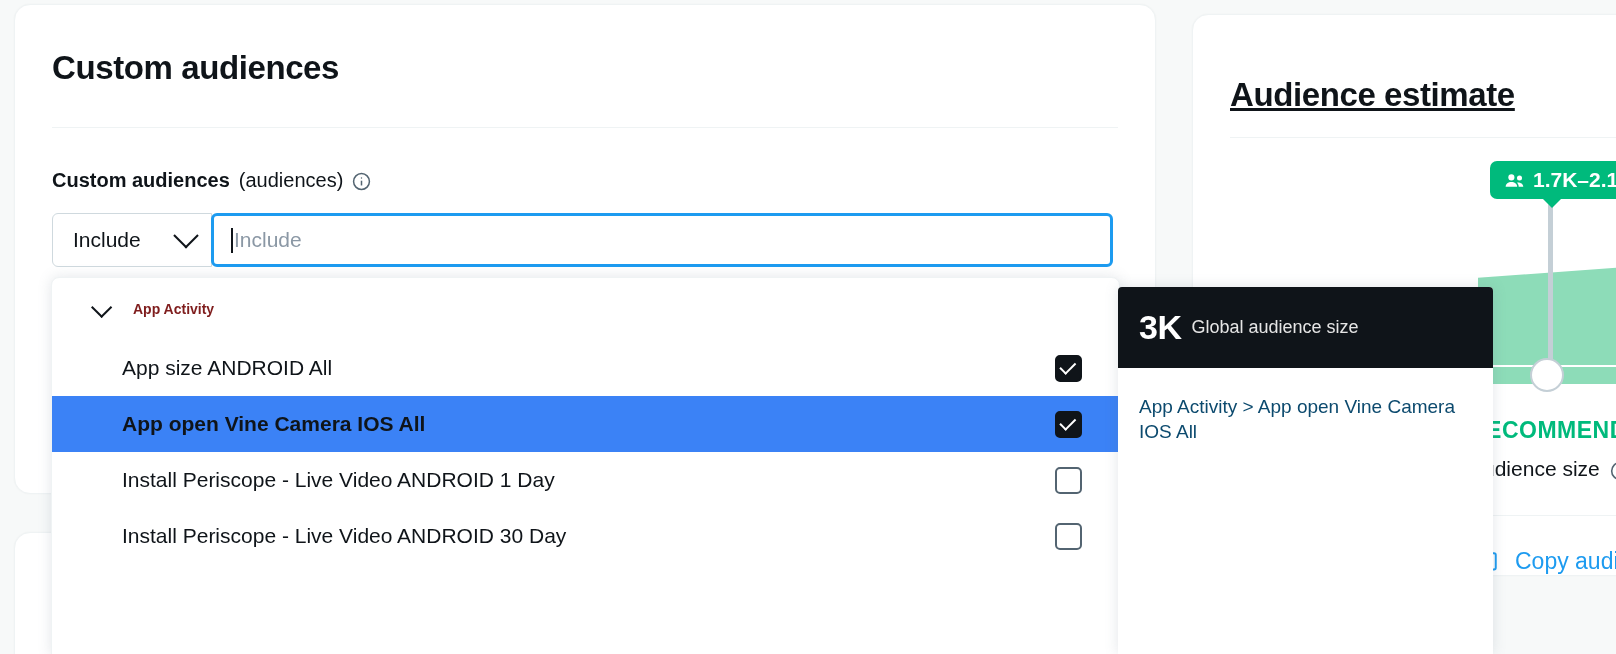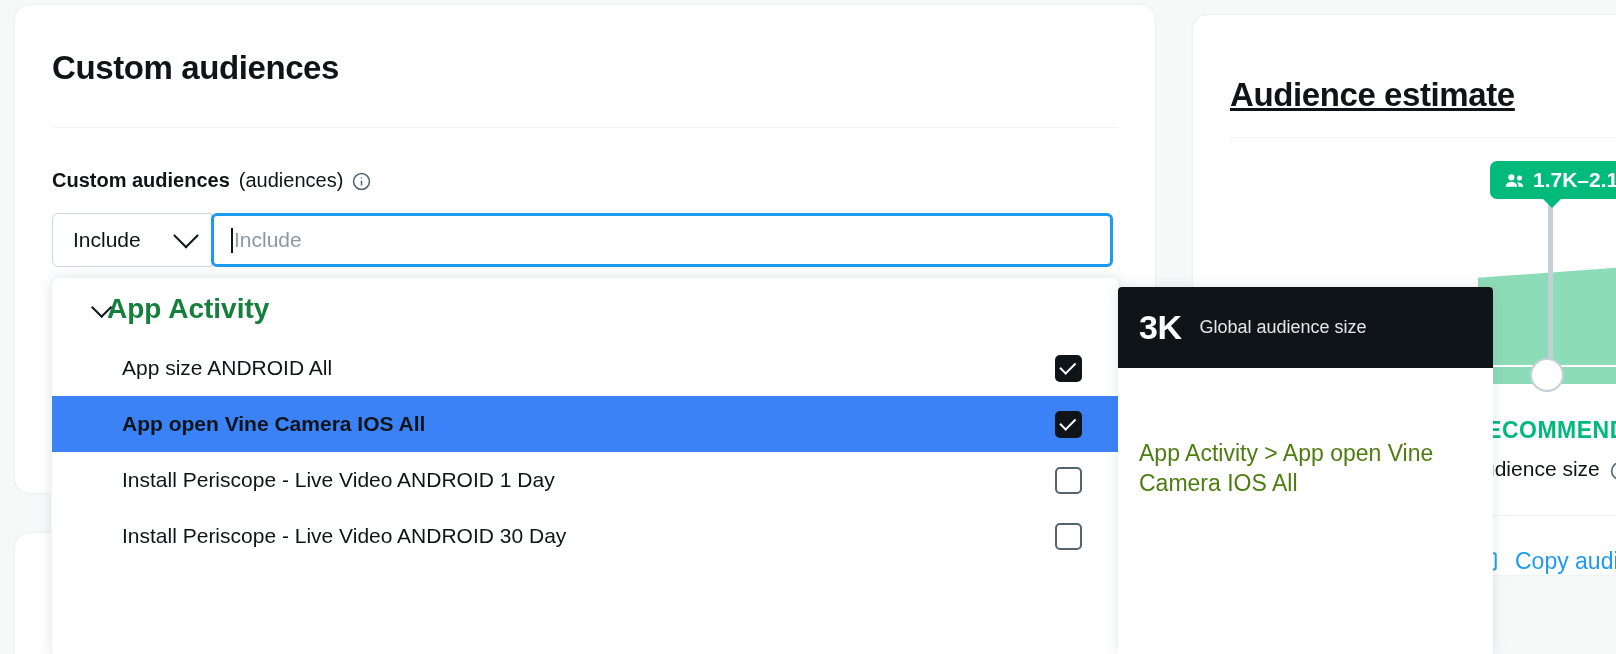--- a/index.html
+++ b/index.html
@@ -149,23 +149,24 @@
     border-radius: 8px 8px 0 0;
     box-shadow: 0 0 14px rgba(101,119,134,0.18);
     overflow: hidden;
     z-index: 5;
   }
   .group-header {
     height: 62px;
     display: flex;
     align-items: center;
     padding-left: 40px;
-    font-size: 28px;
+    font-size: 14px;
     font-weight: bold;
-    color: #15803d;
+    color: #7f1d1d;
+    gap: 26px;
     cursor: pointer;
   }
   .group-chev {
     width: 13px; height: 13px;
     border-right: 2.6px solid #0f1419;
     border-bottom: 2.6px solid #0f1419;
     transform: rotate(45deg) translateY(-3px);
     flex: none;
   }
   .option-row {
@@ -214,38 +215,37 @@
     border-radius: 4px 4px 0 0;
     overflow: hidden;
     z-index: 8;
   }
   .tooltip-header {
     height: 81px;
     background: #0f1419;
     display: flex;
     align-items: center;
     padding-left: 21px;
-    gap: 18px;
+    gap: 10px;
   }
   .tooltip-size {
     font-size: 34px;
     font-weight: bold;
     color: #ffffff;
     letter-spacing: -0.5px;
   }
   .tooltip-size-label {
     font-size: 18px;
     color: #e5e5e5;
   }
   .tooltip-path {
     padding: 26px 21px 0 21px;
-    font-size: 23px;
+    font-size: 19px;
     line-height: 1.32;
-    color: #4d7c0f;
-    margin-top: 44px;
+    color: #0c4a6e;
   }
 
   
   .gauge-wrap {
     position: absolute;
     left: 37px;
     top: 160px;
     right: 0;
     height: 230px;
   }

